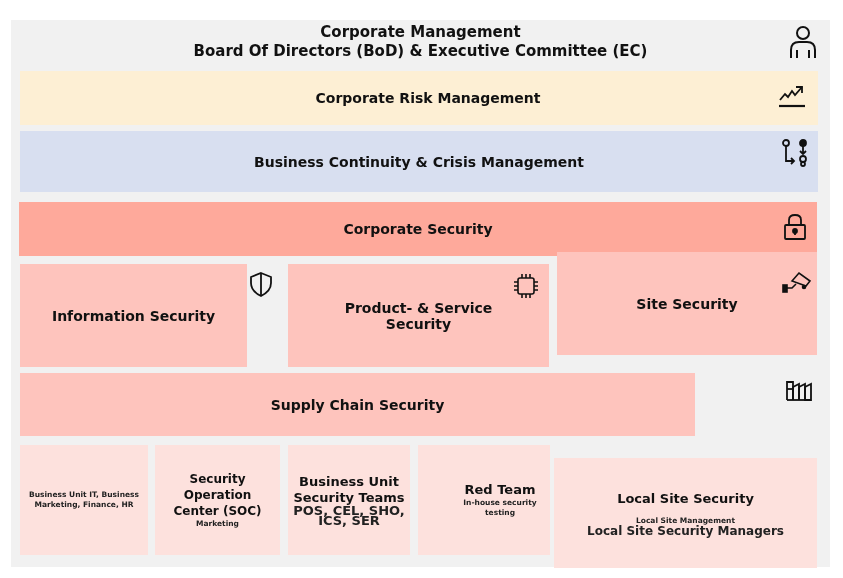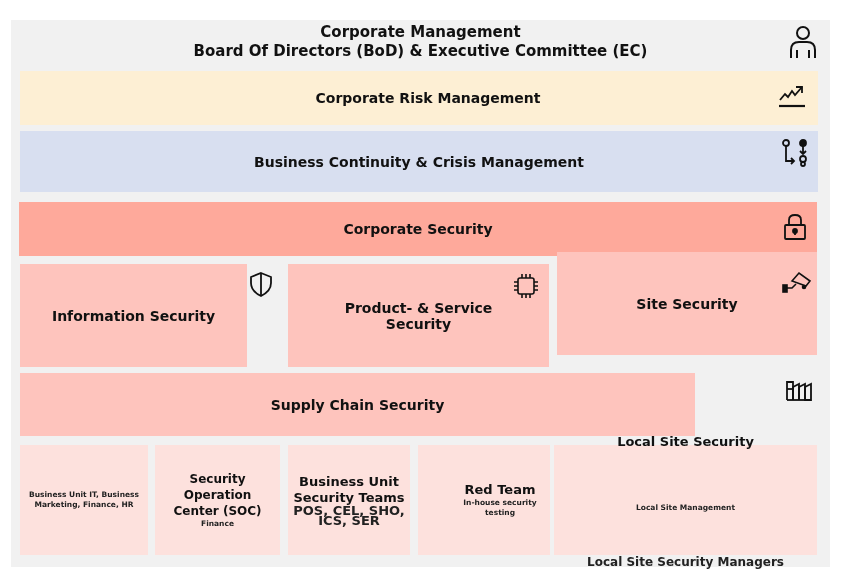--- a/index.html
+++ b/index.html
@@ -118,32 +118,32 @@
       <path d="M1 10 H7"></path>
     </svg>
   </div>
 
   <div class="block low" style="left:9px; top:425px; width:128px; height:110px;">
     <span class="sub" style="font-size:7.5px; width:120px;">Business Unit IT, Business Marketing, Finance, HR</span>
   </div>
 
   <div class="block low" style="left:144px; top:425px; width:125px; height:110px;">
     <span class="lbl" style="font-size:12px; width:100px;">Security Operation Center (SOC)</span>
-    <span class="sub" style="font-size:7.5px;">Finance</span>
+    <span class="sub" style="font-size:7.5px;">Marketing</span>
   </div>
 
   <div class="block low" style="left:277px; top:425px; width:122px; height:110px;">
     <span class="lbl" style="font-size:13px; width:118px;">Business Unit Security Teams</span>
     <span class="sub" style="font-size:13px;">POS, CEL, SHO, ICS, SER</span>
   </div>
 
   <div class="block low" style="left:407px; top:425px; width:132px; height:110px;padding-left:32px;">
     <span class="lbl" style="font-size:13px;">Red Team</span>
     <span class="sub" style="font-size:7.5px;">In-house security testing</span>
   </div>
 
-  <div class="block low" style="left:543px; top:425px; width:263px; height:110px;gap:44px;">
+  <div class="block low" style="left:543px; top:438px; width:263px; height:110px;">
     <span class="lbl" style="font-size:13px;">Local Site Security</span>
     <span class="sub" style="font-size:7.5px; margin-top:9px;">Local Site Management</span>
     <span class="sub" style="font-size:12px; margin-top:0;">Local Site Security Managers</span>
   </div>
 
 </div>
 
 </body></html>

